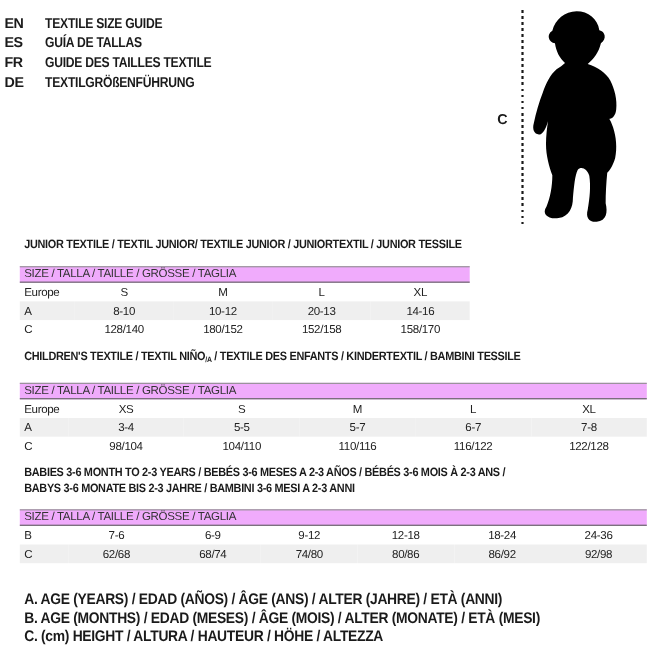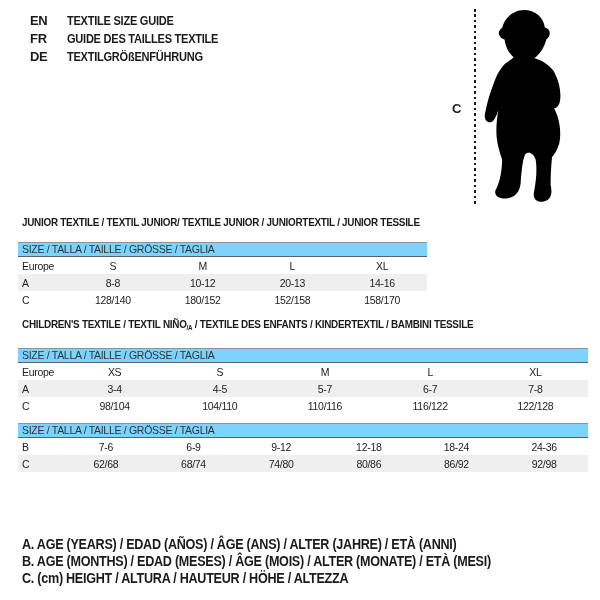--- a/index.html
+++ b/index.html
@@ -1,20 +1,20 @@
 <!DOCTYPE html>
 <html><head>
 <meta charset="utf-8">
 <style>
   html,body{margin:0;padding:0;background:#fff;}
   .canvas{position:relative;width:600px;height:600px;background:#ffffff;overflow:hidden;
           font-family:"Liberation Sans",sans-serif;color:#1a1a1a;}
 
   
-  .lang-block{position:absolute;left:30px;top:12px;}
+  .lang-block{position:absolute;left:4px;top:12px;}
   .lang-row{display:flex;height:18px;line-height:18px;}
   .lang-code{display:inline-block;width:37px;font-size:13px;font-weight:bold;letter-spacing:-0.3px;}
   .lang-label{display:inline-block;font-size:13px;font-weight:bold;letter-spacing:-0.3px;
               transform:scaleX(0.85);transform-origin:0 50%;white-space:nowrap;}
 
   
   .height-line{position:absolute;left:474px;top:9px;width:2px;height:197px;
                background:repeating-linear-gradient(to bottom,#1a1a1a 0 2.5px,transparent 2.5px 5.5px);}
   .height-label{position:absolute;left:452px;top:101px;font-size:13px;font-weight:bold;}
   .baby-svg{position:absolute;left:481px;top:8px;width:96px;height:202px;}
@@ -23,21 +23,21 @@
   .tbl-sec{position:absolute;left:18px;}
   .sec-junior{top:215px;width:409px;}
   .sec-children{top:317px;width:570px;}
   .sec-babies{top:423px;width:570px;}
   .tbl-title{margin:0 0 13px 4px;font-size:11px;font-weight:bold;line-height:14px;}
   .sec-babies .tbl-title{margin-bottom:12px;}
   .tscale{display:inline-block;transform:scaleX(0.9);transform-origin:0 50%;
           white-space:nowrap;letter-spacing:-0.3px;}
   .tbl-title sub{font-size:7px;vertical-align:-2px;}
 
-  .size-bar{box-sizing:border-box;height:15px;line-height:13px;background:#7dd3fc;
+  .size-bar{box-sizing:border-box;height:15px;line-height:13px;background:#f0abfc;
             border-top:1px solid #919191;border-bottom:1px solid #5f5f5f;
             padding-left:4px;font-size:10.5px;letter-spacing:-0.3px;color:#333;}
   .size-table{width:100%;border-collapse:collapse;table-layout:fixed;}
   .size-table td{height:17px;padding:0;font-size:10.5px;letter-spacing:-0.3px;
                  text-align:center;white-space:nowrap;color:#222;}
   .size-table td.lbl{text-align:left;padding-left:4px;margin-left:15px;}
   .size-table tr.alt{background:#efefef;}
   .c-label-1{width:50px;}
   .c-label-2{width:44px;}
 
@@ -47,20 +47,24 @@
 </style>
 </head>
 <body>
 
 <div class="canvas">
 
   <div class="lang-block">
     <div class="lang-row">
       <span class="lang-code">EN</span>
       <span class="lang-label">TEXTILE SIZE GUIDE</span>
+    </div>
+    <div class="lang-row">
+      <span class="lang-code">ES</span>
+      <span class="lang-label">GUÍA DE TALLAS</span>
     </div>
     <div class="lang-row">
       <span class="lang-code">FR</span>
       <span class="lang-label">GUIDE DES TAILLES TEXTILE</span>
     </div>
     <div class="lang-row">
       <span class="lang-code">DE</span>
       <span class="lang-label">TEXTILGRÖßENFÜHRUNG</span>
     </div>
   </div>
@@ -118,21 +122,21 @@
       <tbody>
         <tr>
           <td class="lbl">Europe</td>
           <td>S</td>
           <td>M</td>
           <td>L</td>
           <td>XL</td>
         </tr>
         <tr class="alt">
           <td class="lbl">A</td>
-          <td>8-8</td>
+          <td>8-10</td>
           <td>10-12</td>
           <td>20-13</td>
           <td>14-16</td>
         </tr>
         <tr>
           <td class="lbl">C</td>
           <td>128/140</td>
           <td>180/152</td>
           <td>152/158</td>
           <td>158/170</td>
@@ -162,38 +166,42 @@
           <td class="lbl">Europe</td>
           <td>XS</td>
           <td>S</td>
           <td>M</td>
           <td>L</td>
           <td>XL</td>
         </tr>
         <tr class="alt">
           <td class="lbl">A</td>
           <td>3-4</td>
-          <td>4-5</td>
+          <td>5-5</td>
           <td>5-7</td>
           <td>6-7</td>
           <td>7-8</td>
         </tr>
         <tr>
           <td class="lbl">C</td>
           <td>98/104</td>
           <td>104/110</td>
           <td>110/116</td>
           <td>116/122</td>
           <td>122/128</td>
         </tr>
       </tbody>
     </table>
   </section>
 
   <section class="tbl-sec sec-babies">
+    <h2 class="tbl-title">
+      <span class="tscale">BABIES 3-6 MONTH TO 2-3 YEARS / BEBÉS 3-6 MESES A 2-3 AÑOS / BÉBÉS 3-6 MOIS À 2-3 ANS /</span><br>
+      <span class="tscale">BABYS 3-6 MONATE BIS 2-3 JAHRE / BAMBINI 3-6 MESI A 2-3 ANNI</span>
+    </h2>
     <div class="size-bar">
       <span>SIZE / TALLA / TAILLE / GRÖSSE / TAGLIA</span>
     </div>
     <table class="size-table">
       <colgroup>
           <col class="c-label-2">
           <col>
           <col>
           <col>
           <col>

